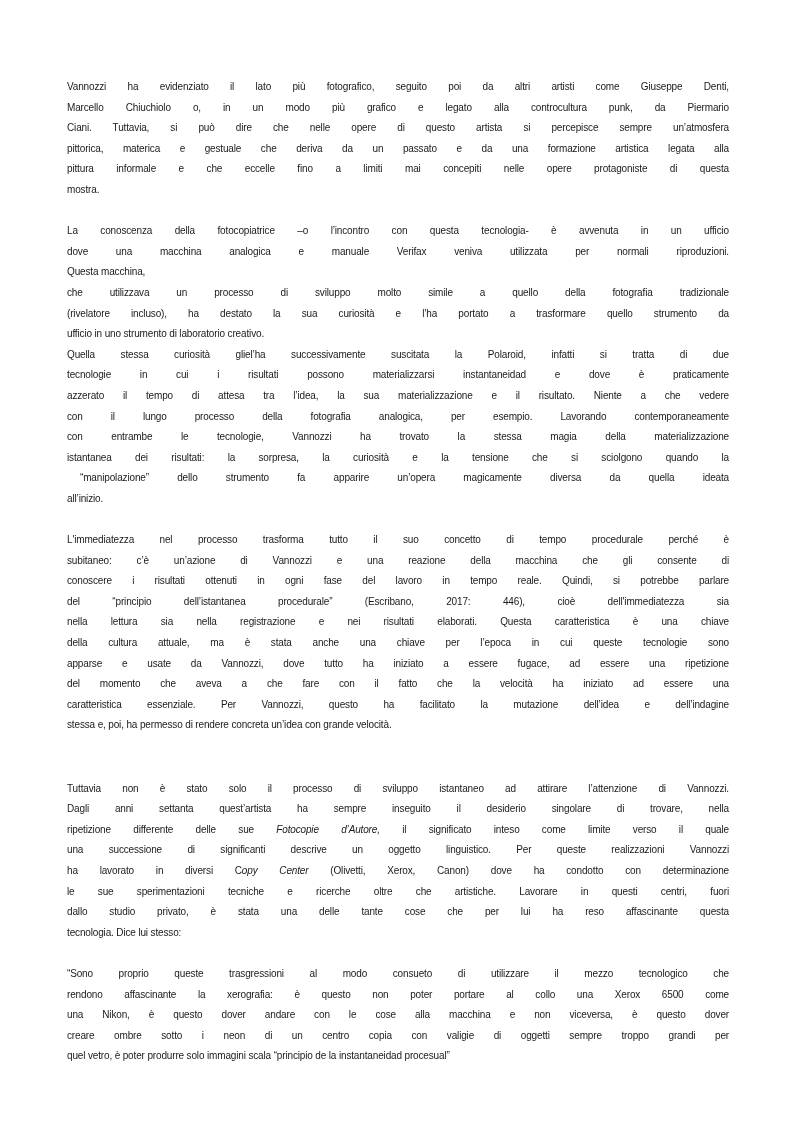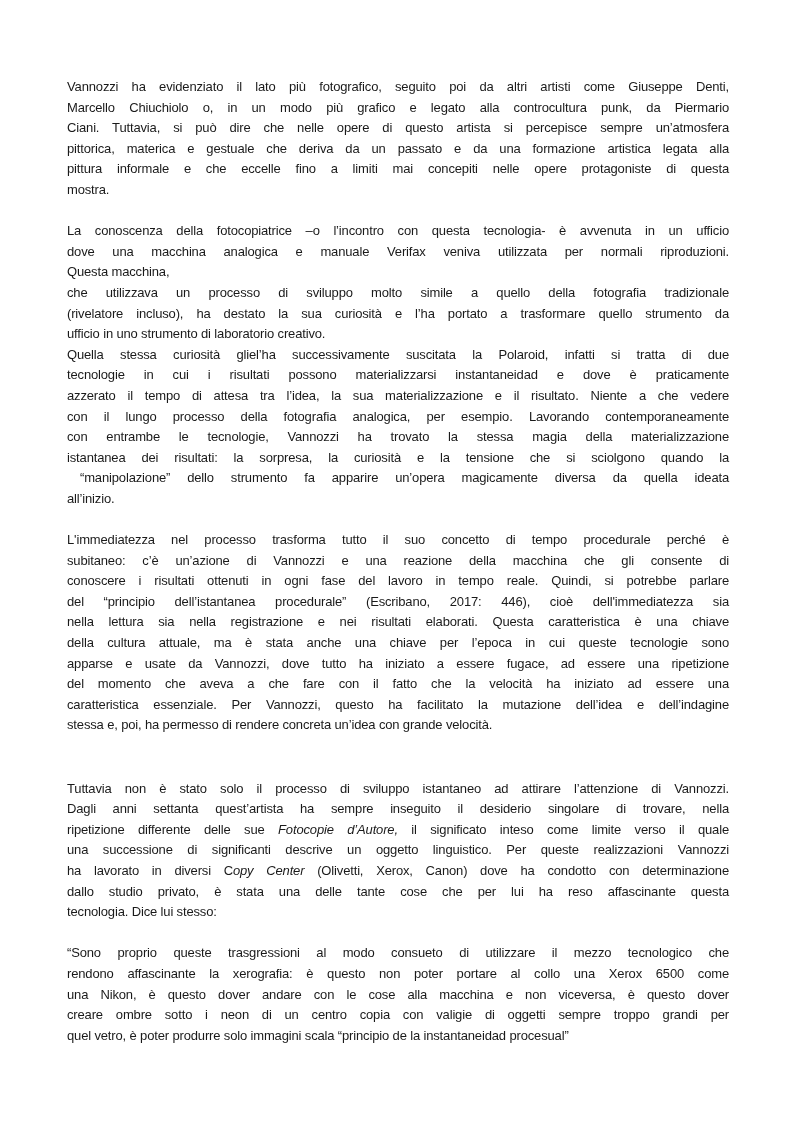--- a/index.html
+++ b/index.html
@@ -1,20 +1,20 @@
 <!DOCTYPE html>
 <html><head>
 <meta charset="utf-8">
 <style>
   html, body { margin: 0; padding: 0; background: #ffffff; }
   body { width: 794px; height: 1123px; position: relative; overflow: hidden; }
   .page {
     position: absolute; left: 67px; top: 77px; width: 662px;
     font-family: "Liberation Sans", sans-serif;
-    font-size: 13px; color: #1a1a1a; letter-spacing: -0.15px;
+    font-size: 10px; color: #1a1a1a; letter-spacing: -0.15px;
   }
   .line {
     height: 20.6px; line-height: 20.6px; white-space: nowrap;
     text-align: justify; text-align-last: justify;
   }
   .line.last { text-align: left; text-align-last: left; }
   .blank { height: 20.6px; }
   em { font-style: italic; }
 </style>
 </head>
@@ -73,20 +73,21 @@
   <div>
     <div class="line" style="white-space: nowrap; margin-top: 22px;">Tuttavia non è stato solo il processo di sviluppo istantaneo ad attirare l’attenzione di Vannozzi.</div>
     <div class="line" style="white-space: nowrap;">Dagli anni settanta quest’artista ha sempre inseguito il desiderio singolare di trovare, nella</div>
     <div class="line" style="white-space: nowrap;">
       <span>ripetizione differente delle sue </span><em>Fotocopie d’Autore,</em><span> il significato inteso come limite verso il quale</span>
     </div>
     <div class="line" style="white-space: nowrap;">una successione di significanti descrive un oggetto linguistico. Per queste realizzazioni Vannozzi</div>
     <div class="line" style="white-space: nowrap;">
       <span>ha lavorato in diversi C</span><em>opy Center</em><span> (Olivetti, Xerox, Canon) dove ha condotto con determinazione</span>
     </div>
+    <div class="line" style="white-space: nowrap;">le sue sperimentazioni tecniche e ricerche oltre che artistiche. Lavorare in questi centri, fuori</div>
     <div class="line" style="white-space: nowrap;">dallo studio privato, è stata una delle tante cose che per lui ha reso affascinante questa</div>
     <div class="line last" style="white-space: nowrap;">tecnologia. Dice lui stesso:</div>
   </div>
   <div class="blank"></div>
 
   <div>
     <div class="line" style="white-space: nowrap;">“Sono proprio queste trasgressioni al modo consueto di utilizzare il mezzo tecnologico che</div>
     <div class="line" style="white-space: nowrap;">rendono affascinante la xerografia: è questo non poter portare al collo una Xerox 6500 come</div>
     <div class="line" style="white-space: nowrap;">una Nikon, è questo dover andare con le cose alla macchina e non viceversa, è questo dover</div>
     <div class="line" style="white-space: nowrap;">creare ombre sotto i neon di un centro copia con valigie di oggetti sempre troppo grandi per</div>

